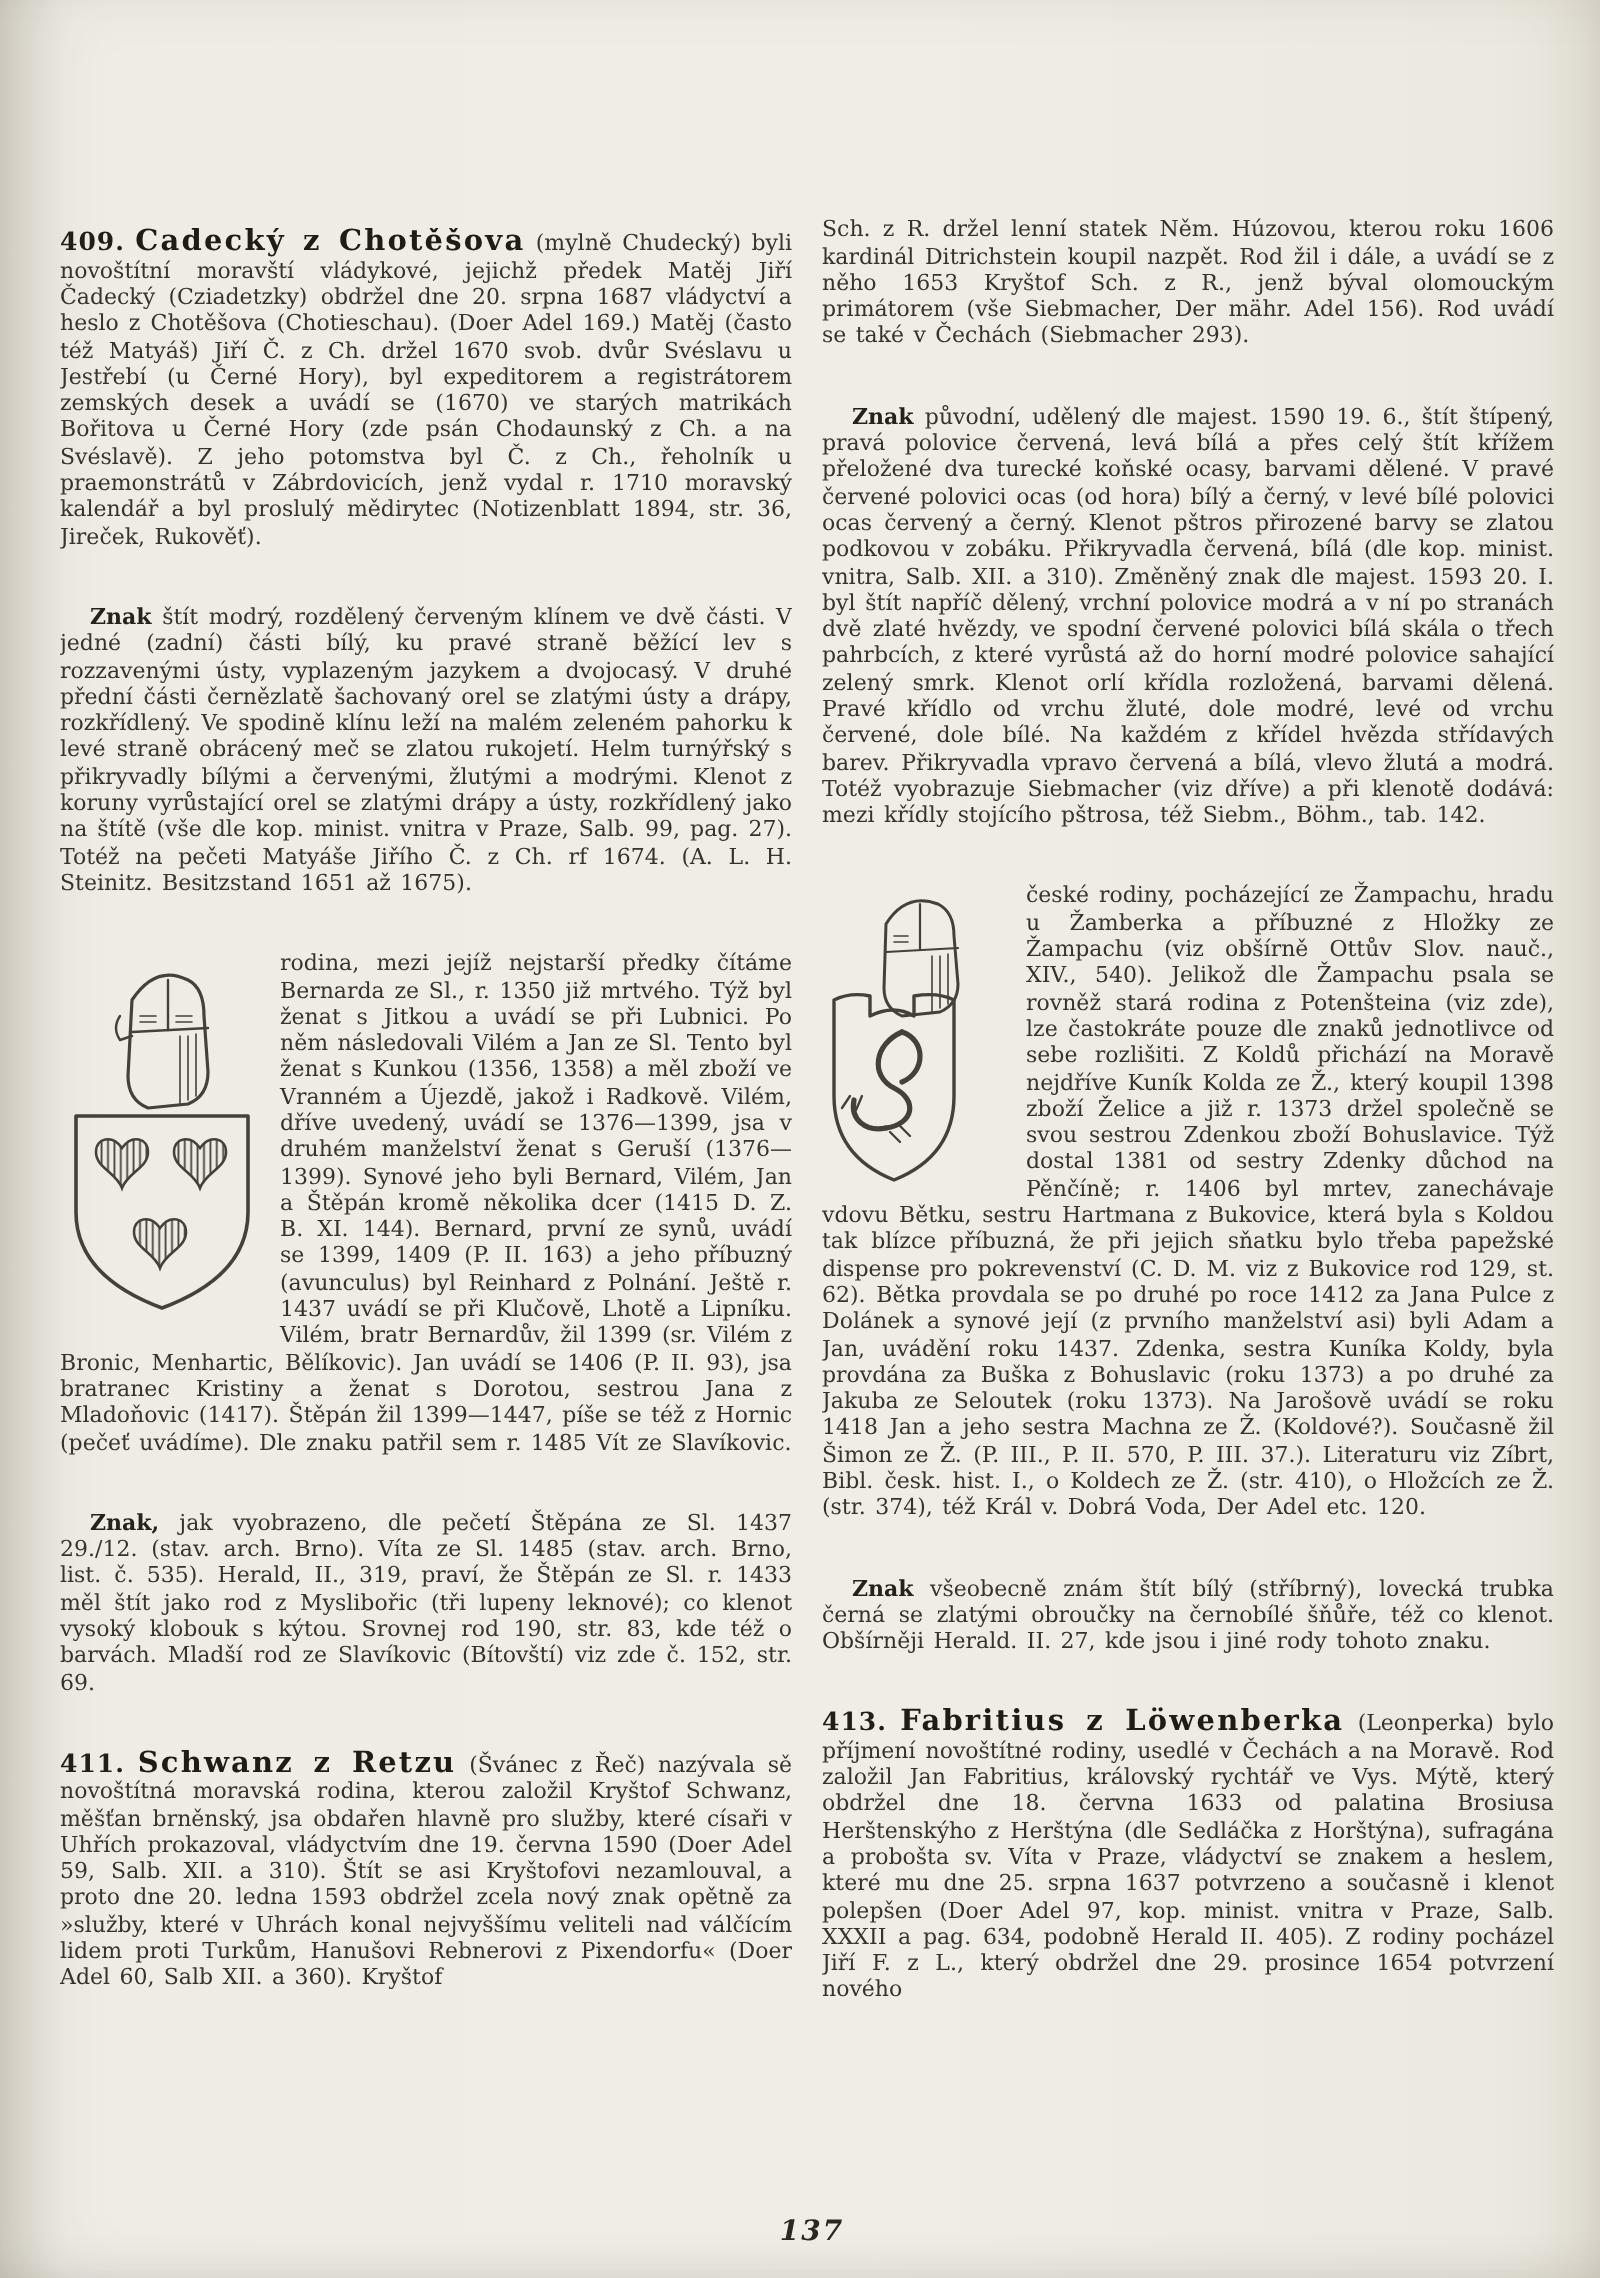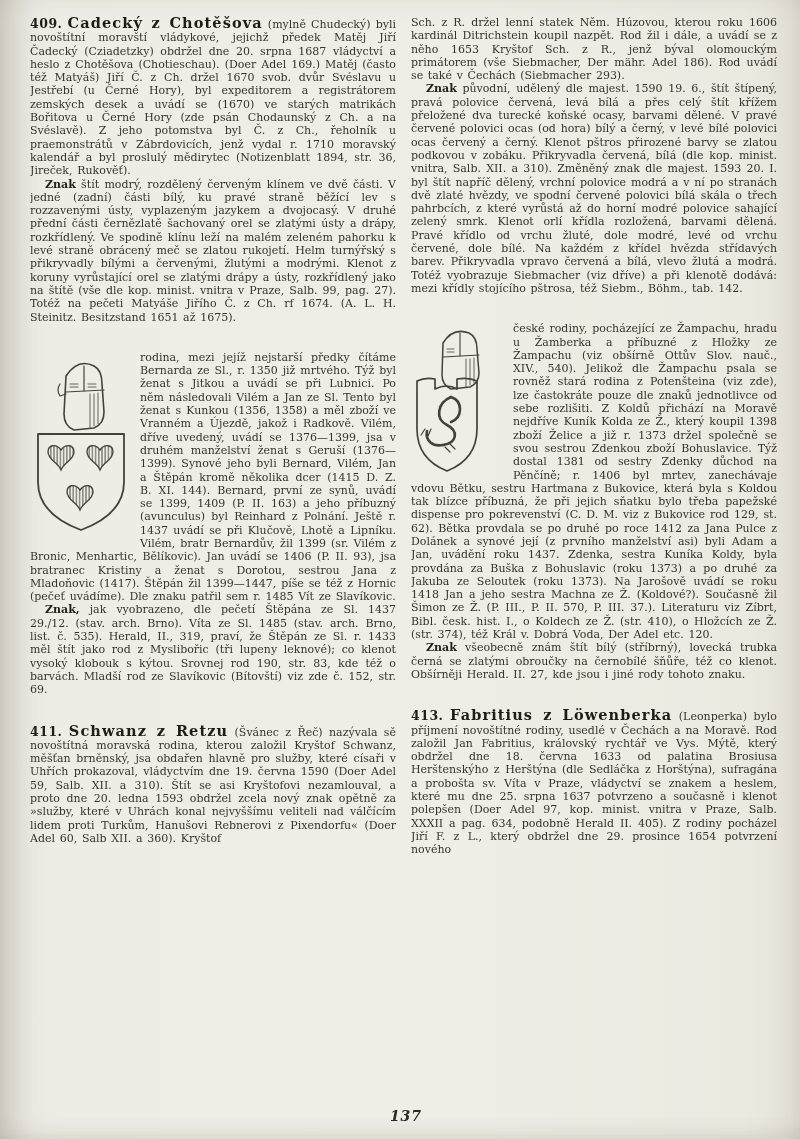--- a/index.html
+++ b/index.html
@@ -16,20 +16,21 @@
     background:linear-gradient(90deg,#e3dfd6 0%,#efece5 4%,#f0ede6 55%,#ece9e1 93%,#e6e2d9 100%);
     box-shadow:inset 30px 0 50px -30px rgba(60,50,35,.25), inset -22px 0 36px -26px rgba(60,50,35,.18), inset 0 -18px 30px -24px rgba(60,50,35,.15);
     box-sizing:border-box;
     padding:16px 22px 0 30px;
   }
   .columns{
     display:flex;
     gap:15px;
     height:1078px;
     overflow:hidden;
+    align-items:center;
   }
   .col{
     width:calc(50% - 8px);
     font-size:11px;
     line-height:13.3px;
     text-align:justify;
     word-spacing:1.2px;
     overflow:hidden;
   }
   p{margin:0;padding:0;}
@@ -42,21 +43,21 @@
     color:#211e18;
     letter-spacing:.5px;
   }
   .ename{
     font-weight:bold;
     font-size:14.5px;
     color:#1f1c16;
     letter-spacing:1.1px;
     word-spacing:2px;
   }
-  .indent{text-indent:15px;}
+  .indent{text-indent:15px;margin-top:27px;}
   .lead{font-weight:bold;color:#26221b;}
   .float-illustration{
     float:left;
     margin:3px 10px 2px 0;
   }
   .float-illustration svg{display:block;}
   .page-number{
     position:absolute;
     left:12px;right:0;
     top:1108px;
@@ -118,21 +119,21 @@
 
       <div class="entry mt-lg">
         <p><span class="enum">411.</span> <span class="ename">Schwanz z Retzu</span> <span>(Švánec z Řeč)</span> <span>nazývala sě novoštítná moravská rodina, kterou založil Kryštof Schwanz, měšťan brněnský, jsa obdařen hlavně pro služby, které císaři v Uhřích prokazoval, vládyctvím dne 19. června 1590 (Doer Adel 59, Salb. XII. a 310). Štít se asi Kryštofovi nezamlouval, a proto dne 20. ledna 1593 obdržel zcela nový znak opětně za »služby, které v Uhrách konal nejvyššímu veliteli nad válčícím lidem proti Turkům, Hanušovi Rebnerovi z Pixendorfu« (Doer Adel 60, Salb XII. a 360). Kryštof</span></p>
       </div>
 
     </div>
 
     <div class="col">
 
       <div class="entry">
-        <p><span>Sch. z R. držel lenní statek Něm. Húzovou, kterou roku 1606 kardinál Ditrichstein koupil nazpět. Rod žil i dále, a uvádí se z něho 1653 Kryštof Sch. z R., jenž býval olomouckým primátorem (vše Siebmacher, Der mähr. Adel 186). Rod uvádí se také v Čechách (Siebmacher 293).</span></p>
+        <p><span>Sch. z R. držel lenní statek Něm. Húzovou, kterou roku 1606 kardinál Ditrichstein koupil nazpět. Rod žil i dále, a uvádí se z něho 1653 Kryštof Sch. z R., jenž býval olomouckým primátorem (vše Siebmacher, Der mähr. Adel 156). Rod uvádí se také v Čechách (Siebmacher 293).</span></p>
         <p class="indent"><span class="lead">Znak</span><span> původní, udělený dle majest. 1590 19. 6., štít štípený, pravá polovice červená, levá bílá a přes celý štít křížem přeložené dva turecké koňské ocasy, barvami dělené. V pravé červené polovici ocas (od hora) bílý a černý, v levé bílé polovici ocas červený a černý. Klenot pštros přirozené barvy se zlatou podkovou v zobáku. Přikryvadla červená, bílá (dle kop. minist. vnitra, Salb. XII. a 310). Změněný znak dle majest. 1593 20. I. byl štít napříč dělený, vrchní polovice modrá a v ní po stranách dvě zlaté hvězdy, ve spodní červené polovici bílá skála o třech pahrbcích, z které vyrůstá až do horní modré polovice sahající zelený smrk. Klenot orlí křídla rozložená, barvami dělená. Pravé křídlo od vrchu žluté, dole modré, levé od vrchu červené, dole bílé. Na každém z křídel hvězda střídavých barev. Přikryvadla vpravo červená a bílá, vlevo žlutá a modrá. Totéž vyobrazuje Siebmacher (viz dříve) a při klenotě dodává: mezi křídly stojícího pštrosa, též Siebm., Böhm., tab. 142.</span></p>
       </div>
 
       <div class="entry mt-lg">
         <p>
           <span class="float-illustration">
 
             <svg width="92" height="152" viewBox="0 0 92 152" xmlns="http://www.w3.org/2000/svg">
               <g stroke="#45413a" stroke-width="1.5" fill="none" stroke-linejoin="round" stroke-linecap="round">
 

